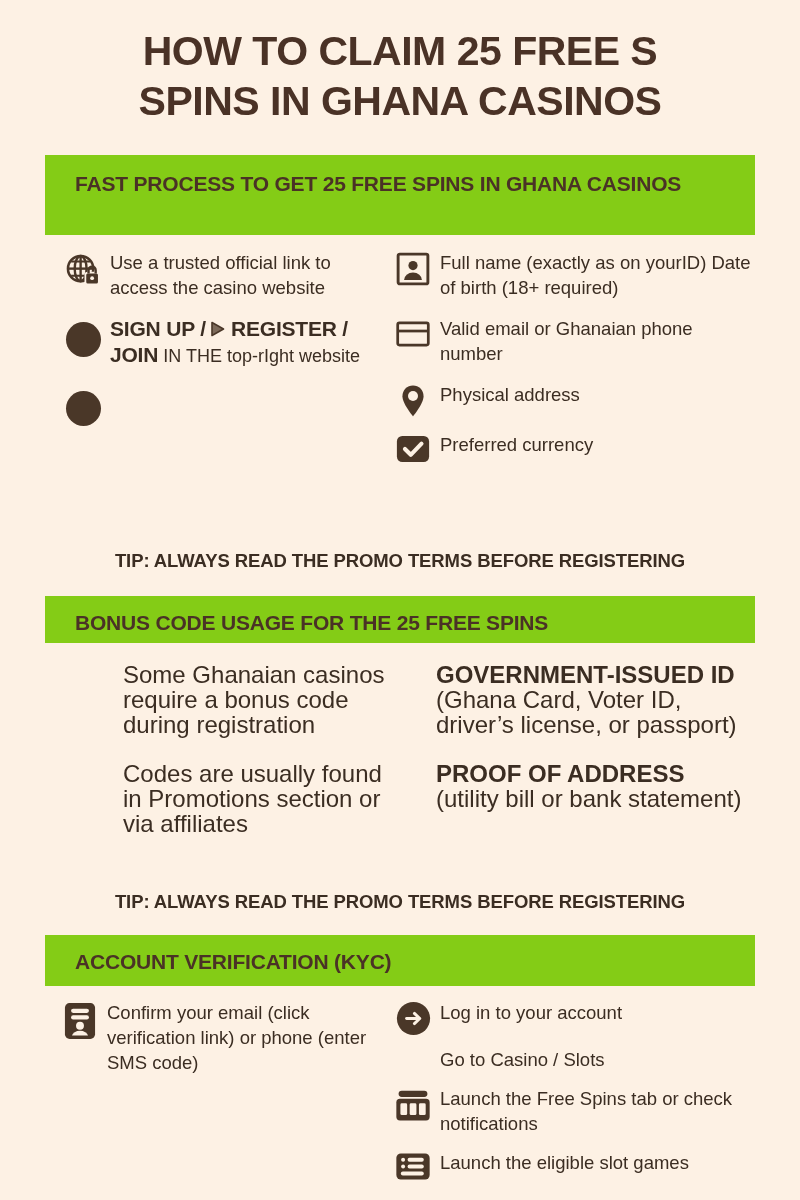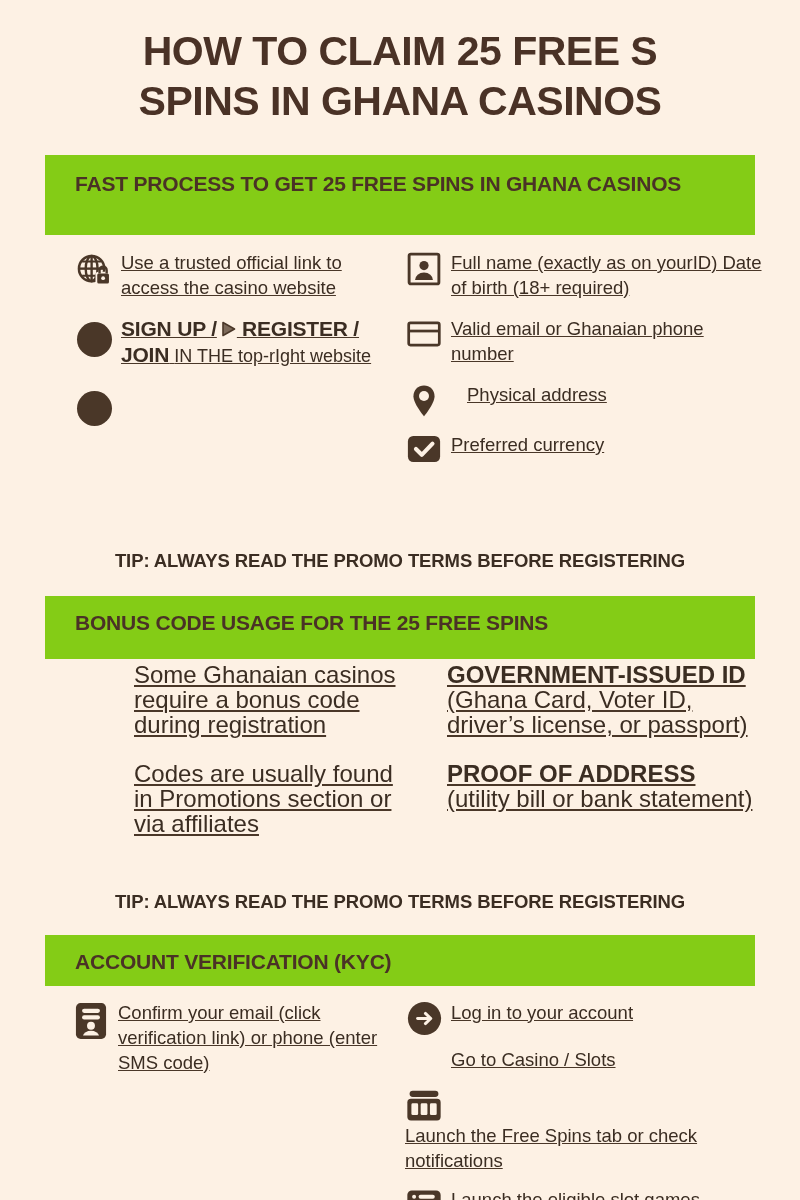--- a/index.html
+++ b/index.html
@@ -49,25 +49,24 @@
     line-height: 29px;
     font-weight: bold;
     letter-spacing: -0.2px;
     color: #4a3226;
     margin: 0;
   }
 
   
   .cols {
     position: absolute;
-    left: 56px;
+    left: 45px;
     width: 710px;
     display: flex;
     box-sizing: border-box;
-    text-decoration: underline;
   }
   .col-left { width: 345px; padding-left: 15px; box-sizing: border-box; }
   .col-right { width: 365px; box-sizing: border-box; }
 
   .row {
     display: flex;
     align-items: flex-start;
     margin-bottom: 14px;
   }
   .ico {
@@ -209,21 +208,21 @@
       <div class="row" style="margin-bottom:16px;">
         <span class="ico" style="padding-top:5px;">
           <svg width="34" height="26" viewBox="0 0 40 30">
             <rect x="2" y="2" width="36" height="26" rx="2" fill="none" stroke="#4a3728" stroke-width="3.2"></rect>
             <line x1="2" y1="11.5" x2="38" y2="11.5" stroke="#4a3728" stroke-width="3.2"></line>
           </svg>
         </span>
         <span class="txt">Valid email or Ghanaian phone number</span>
       </div>
 
-      <div class="row" style="margin-bottom:14px;gap:16px;">
+      <div class="row" style="margin-bottom:14px;">
         <span class="ico">
           <svg width="26" height="34" viewBox="0 0 28 38">
             <path d="M14 1.8 C7.4 1.8 2.2 7 2.2 13.6 C2.2 22 14 36 14 36 C14 36 25.8 22 25.8 13.6 C25.8 7 20.6 1.8 14 1.8 Z" fill="#4a3728"></path>
             <circle cx="14" cy="13.4" r="5.6" fill="#fdf1e4"></circle>
           </svg>
         </span>
         <span class="txt">Physical address</span>
       </div>
 
       <div class="row">
@@ -234,21 +233,21 @@
           </svg>
         </span>
         <span class="txt">Preferred currency</span>
       </div>
 
     </div>
   </div>
 
   <div class="tip" style="top:550px;">TIP: ALWAYS READ THE PROMO TERMS BEFORE REGISTERING</div>
 
-  <div class="bar" style="top:596px;height:63px;padding-top:12px;">
+  <div class="bar" style="top:596px;height:47px;padding-top:12px;">
     <p class="bar-text">BONUS CODE USAGE FOR THE 25 FREE SPINS</p>
   </div>
 
   <div class="cols" style="top:662px;">
     <div class="col-left plaincol" style="padding-left:78px;">
       <p class="para">Some Ghanaian casinos require a bonus code during registration</p>
       <p class="para">Codes are usually found in Promotions section or via affiliates</p>
     </div>
     <div class="col-right plaincol" style="padding-left:46px;">
       <p class="para">
@@ -296,21 +295,21 @@
           </svg>
         </span>
         <span class="txt">Log in to your account</span>
       </div>
 
       <div class="row" style="margin-bottom:14px;">
         <span class="ico"></span>
         <span class="txt">Go to Casino / Slots</span>
       </div>
 
-      <div class="row" style="margin-bottom:14px;flex-direction:column;">
+      <div class="row" style="margin-bottom:14px;">
         <span class="ico" style="padding-top:3px;">
           <svg width="36" height="34" viewBox="0 0 40 36">
             <rect x="4" y="1" width="32" height="7" rx="3.5" fill="#4a3728"></rect>
             <rect x="1.5" y="10" width="37" height="24" rx="4" fill="#4a3728"></rect>
             <rect x="6" y="15" width="7.5" height="13" rx="1.5" fill="#fdf1e4"></rect>
             <rect x="16.3" y="15" width="7.5" height="13" rx="1.5" fill="#fdf1e4"></rect>
             <rect x="26.6" y="15" width="7.5" height="13" rx="1.5" fill="#fdf1e4"></rect>
           </svg>
         </span>
         <span class="txt">Launch the Free Spins tab or check notifications</span>

